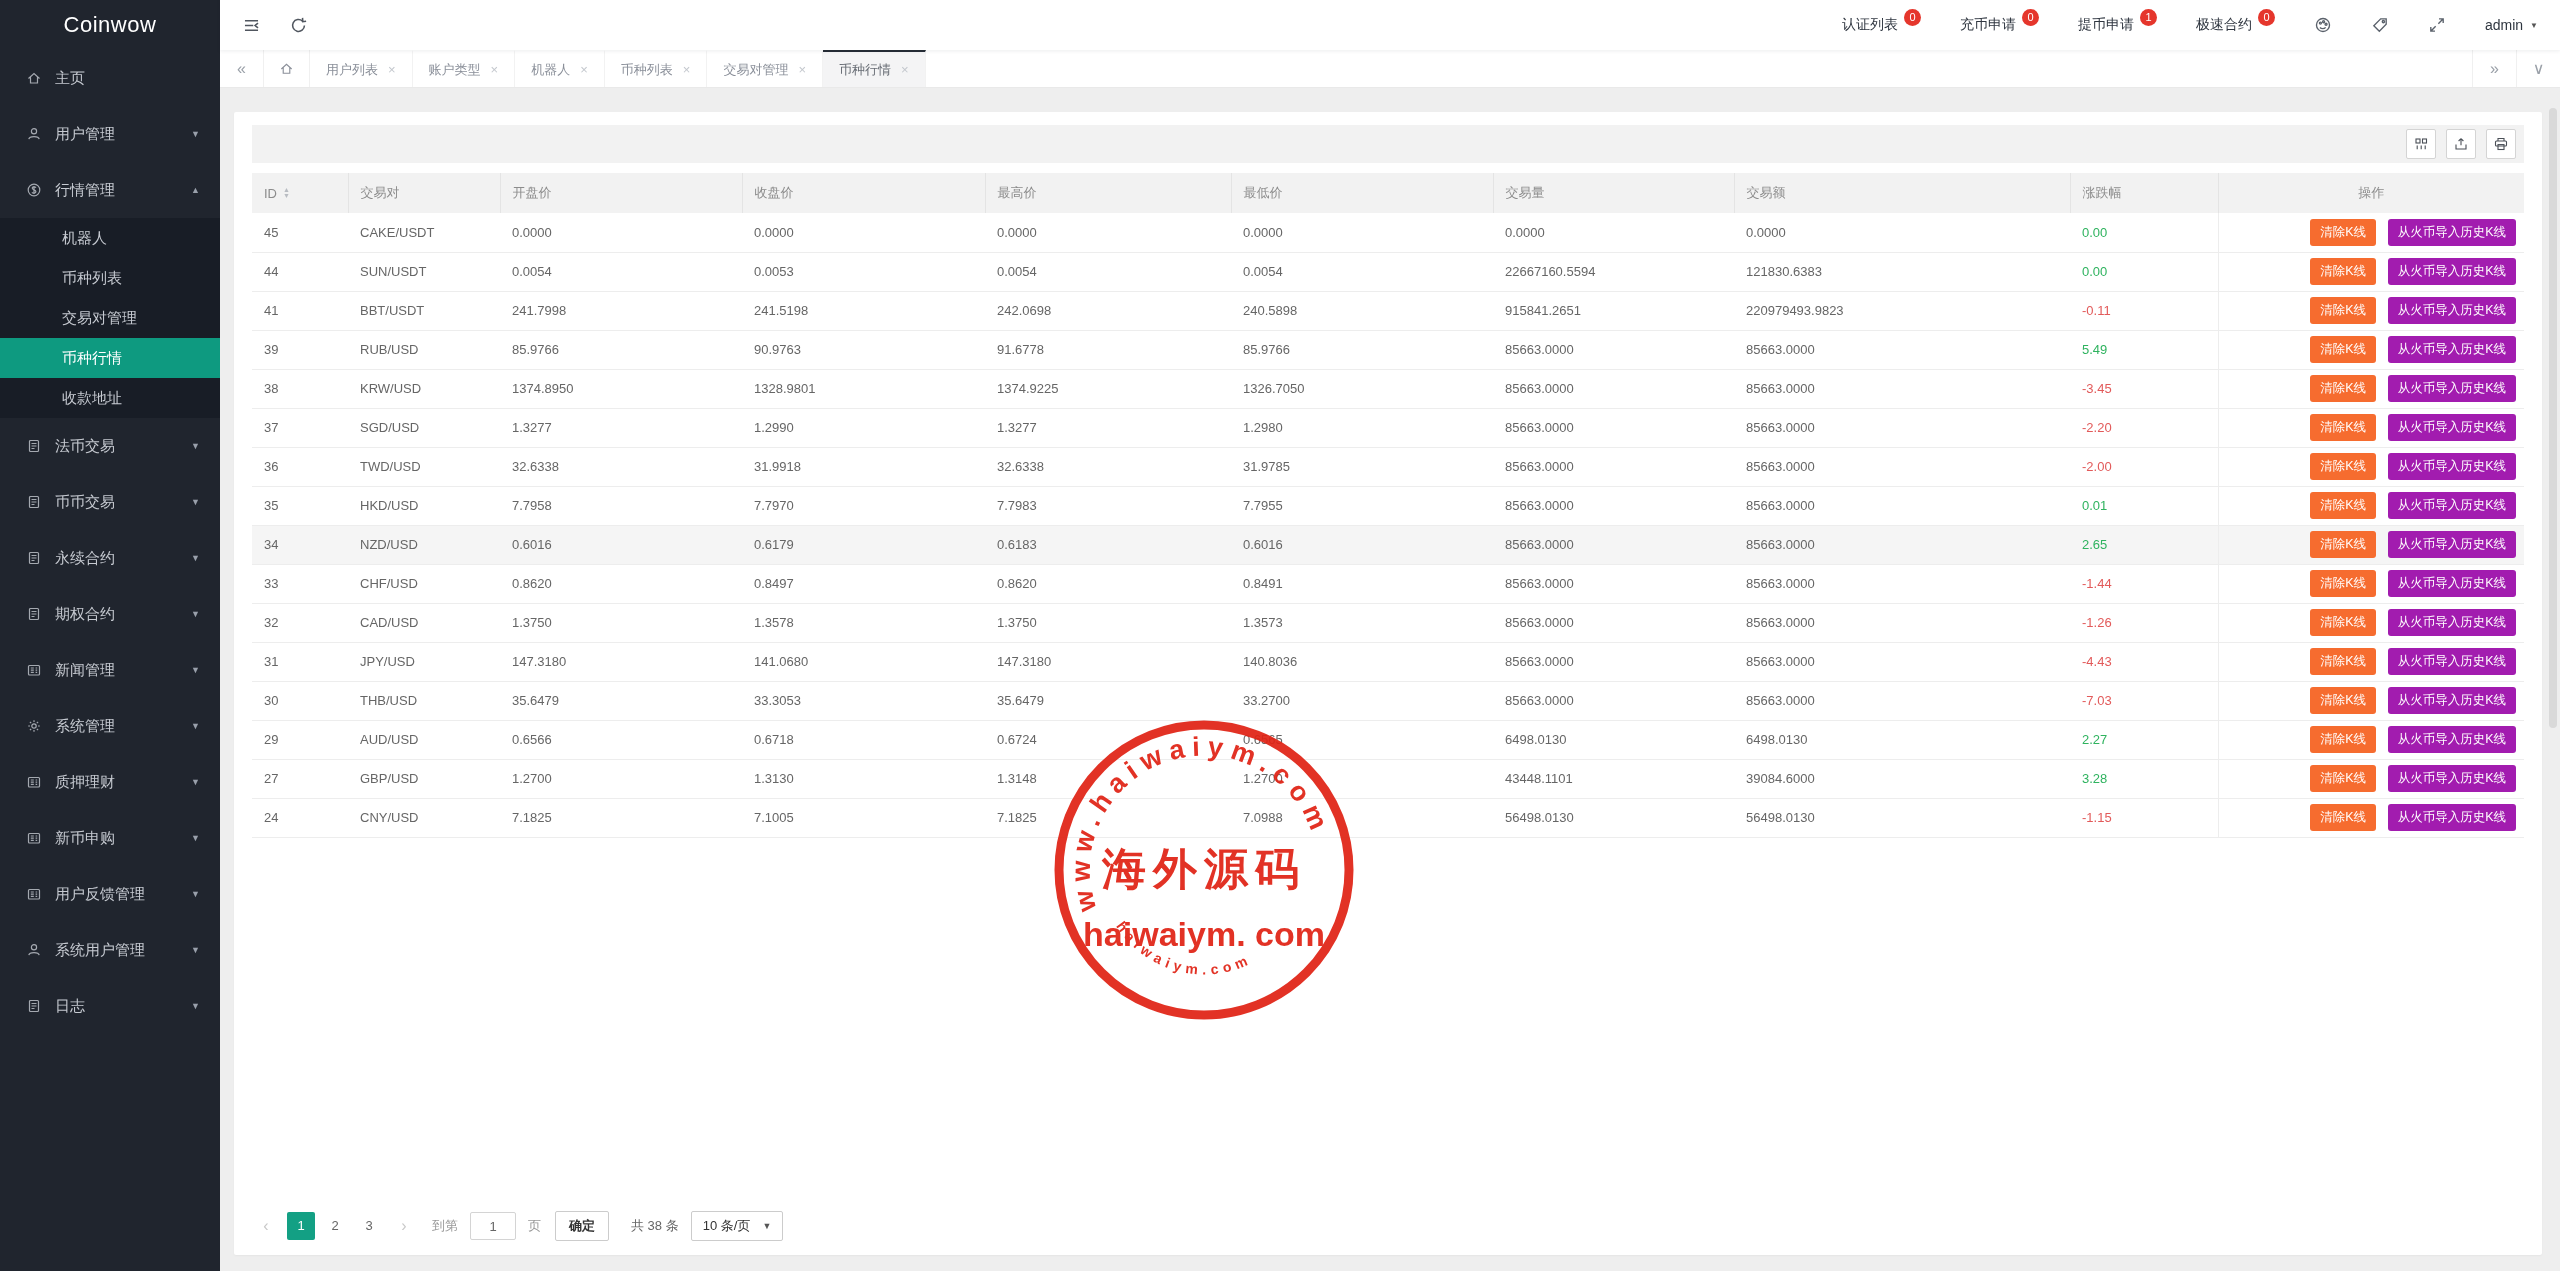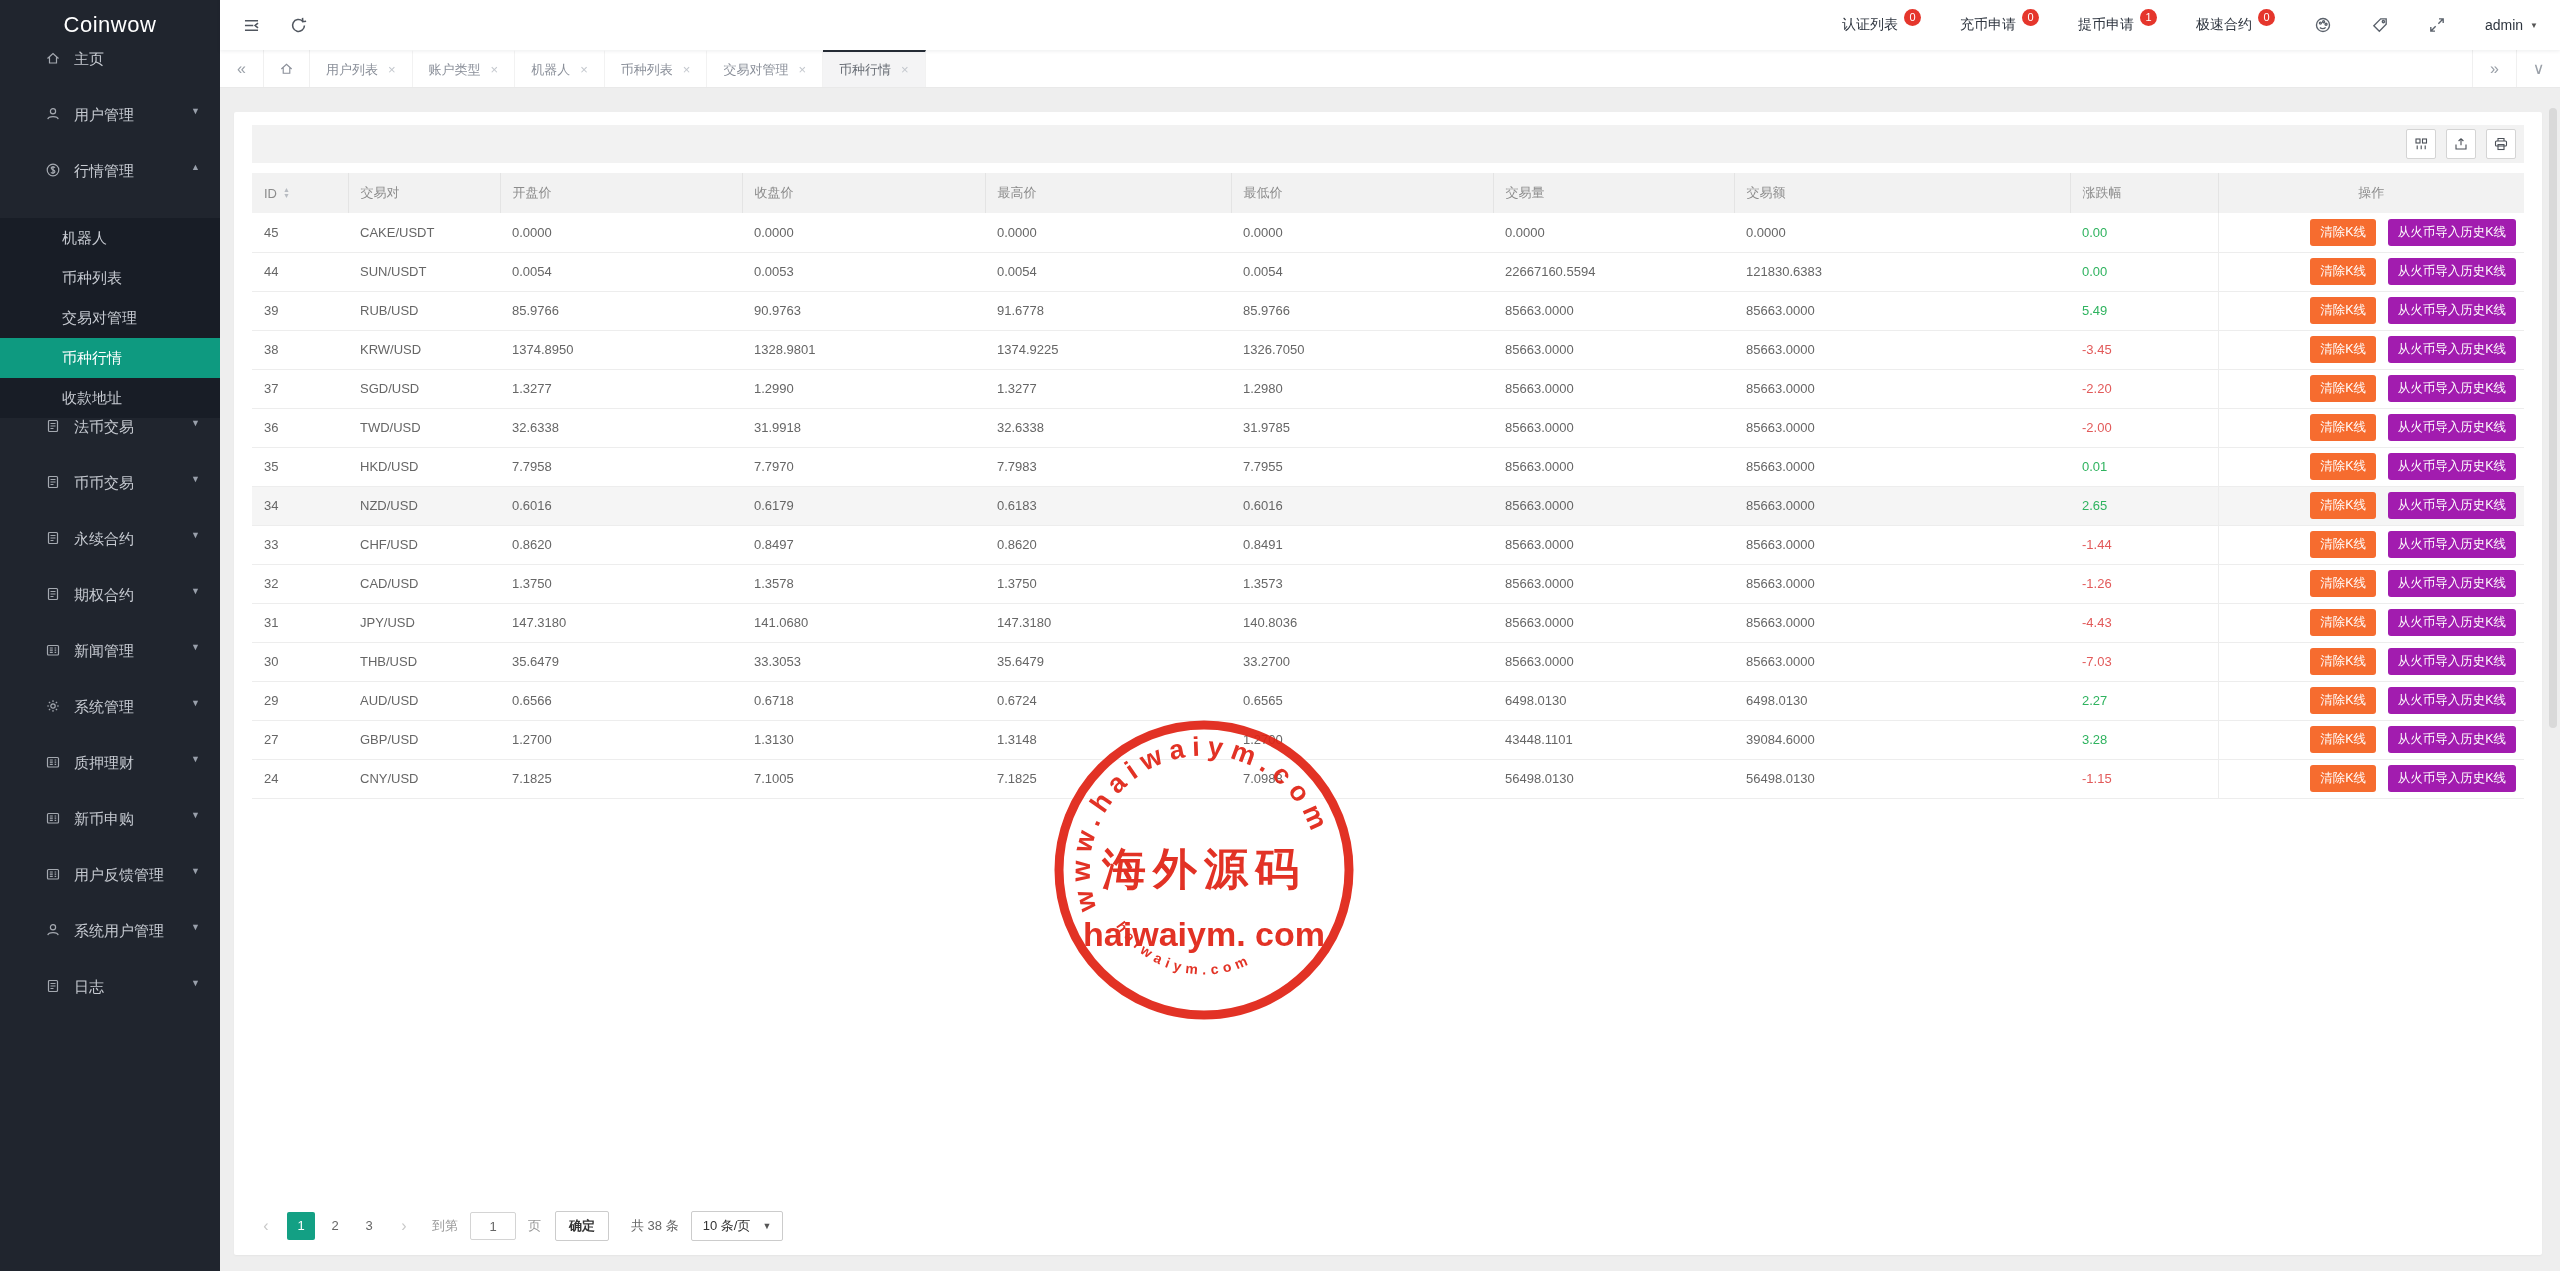--- a/index.html
+++ b/index.html
@@ -3,21 +3,21 @@
 <meta charset="utf-8">
 <style>
   * { box-sizing: border-box; margin: 0; padding: 0; }
   html,body { width:2560px; height:1271px; overflow:hidden;
     font-family:"Liberation Sans","DejaVu Sans",sans-serif; background:#eee; }
   .app { display:flex; width:100%; height:100%; }
 
   
   .sidebar { width:220px; background:#20252e; height:100%; flex:0 0 220px; overflow:hidden; }
   .logo { height:50px; line-height:50px; text-align:center; color:#fff; font-size:22px; letter-spacing:.5px; }
-  .s-item { height:56px; display:flex; align-items:flex-start; padding:0 20px 0 45px;
+  .s-item { height:56px; display:flex; align-items:center; padding:0 20px 0 26px;
     color:#c6cad1; font-size:15px; cursor:pointer; }
   .si { width:17px; height:17px; margin-right:12px; stroke:currentColor; fill:none;
     stroke-width:1.2; opacity:.8; flex:0 0 17px; }
   .arr { margin-left:auto; font-size:9px; color:#99a0ab; }
   .s-sub { height:40px; line-height:40px; padding-left:62px; background:#181d26;
     color:#c6cad1; font-size:15px; cursor:pointer; }
   .s-sub.active { background:#0e9a80; color:#fff; }
 
   
   .main { flex:1; display:flex; flex-direction:column; height:100%; min-width:0; }
@@ -445,20 +445,35 @@
                 <td>0.0054</td>
                 <td>22667160.5594</td>
                 <td>121830.6383</td>
                 <td class="chg up">0.00</td>
                 <td class="op">
                   <button class="btn clear">清除K线</button>
                   <button class="btn import">从火币导入历史K线</button>
                 </td>
               </tr>
 
+              <tr>
+                <td>41</td>
+                <td>BBT/USDT</td>
+                <td>241.7998</td>
+                <td>241.5198</td>
+                <td>242.0698</td>
+                <td>240.5898</td>
+                <td>915841.2651</td>
+                <td>220979493.9823</td>
+                <td class="chg down">-0.11</td>
+                <td class="op">
+                  <button class="btn clear">清除K线</button>
+                  <button class="btn import">从火币导入历史K线</button>
+                </td>
+              </tr>
 
               <tr>
                 <td>39</td>
                 <td>RUB/USD</td>
                 <td>85.9766</td>
                 <td>90.9763</td>
                 <td>91.6778</td>
                 <td>85.9766</td>
                 <td>85663.0000</td>
                 <td>85663.0000</td>

